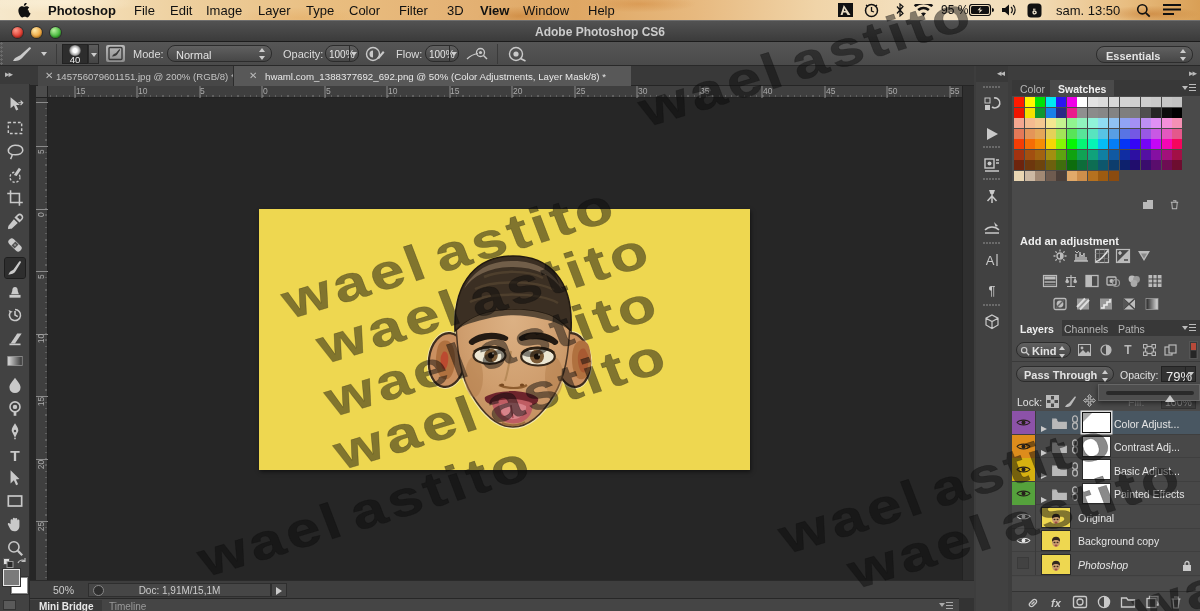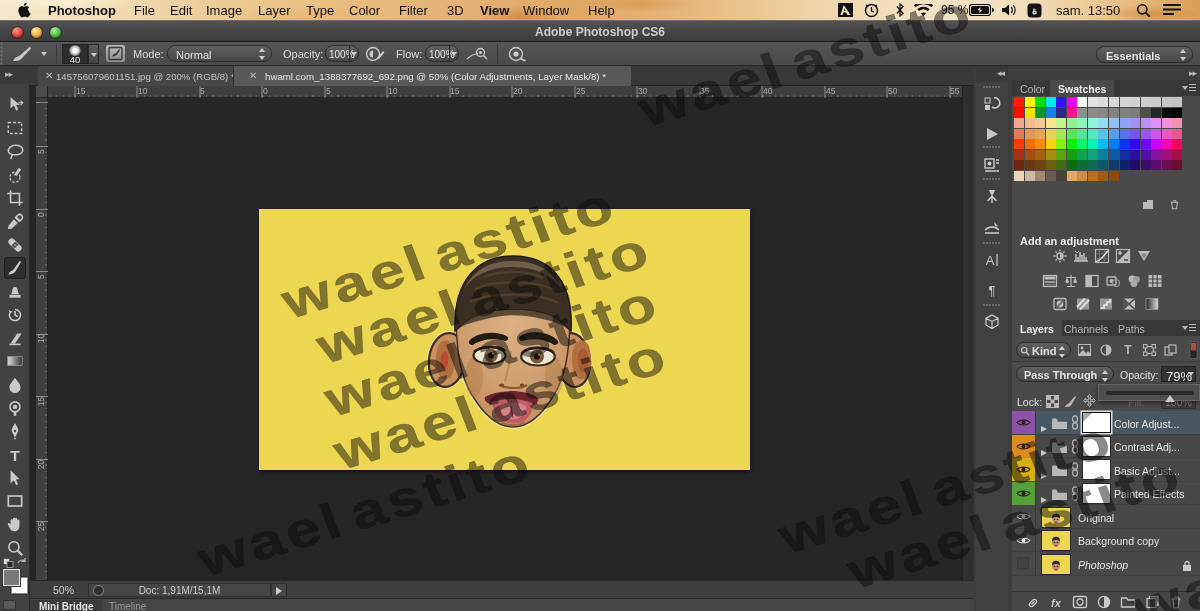--- a/index.html
+++ b/index.html
@@ -53,21 +53,21 @@
 .tool.sel { background:#2e2e2e; outline:1px solid #1e1e1e; border-radius:2px; }
 .fgbg { position:absolute; }
 
 
 #canvas { left:48px; top:98px; width:914px; height:482px; background:#262626; }
 #vsb { left:962px; top:86px; width:12px; height:494px; background:#2f2f2f; border-left:1px solid #222; }
 #img { position:absolute; left:211px; top:111px; width:491px; height:261px; background:#eed750; box-shadow:1px 2px 4px rgba(0,0,0,.5); }
 
 
 #statusbar { left:0; top:580px; width:974px; height:18px; background:#3e3e3e; border-top:1px solid #2a2a2a; font-size:10.5px; color:#ccc; }
-#bottombar { left:0; top:598px; width:1200px; height:13px; background:#454545; border-top:1px solid #272727; }
+#bottombar { left:0; top:598px; width:959px; height:13px; background:#454545; border-top:1px solid #272727; }
 #bottombar .btab { position:absolute; font-size:10px; top:1px; padding:1px 9px 0; height:12px; }
 
 
 #rightcol { left:974px; top:66px; width:226px; height:545px; background:#3d3d3d; }
 #istrip { position:absolute; left:2px; top:0; width:32px; height:545px; background:#414141; }
 #istrip .hdr { position:absolute; top:0; left:0; width:32px; height:16px; background:#393939; color:#bbb; font-size:9px; text-align:right; padding:2px 4px 0 0; letter-spacing:-1px; }
 .sico { position:absolute; left:6px; width:20px; height:20px; }
 .sico svg { width:20px; height:20px; }
 .dots { position:absolute; left:7px; width:18px; height:3px;
  background-image:radial-gradient(circle at 1px 1px,#6a6a6a 35%,transparent 40%); background-size:3px 3px; }

